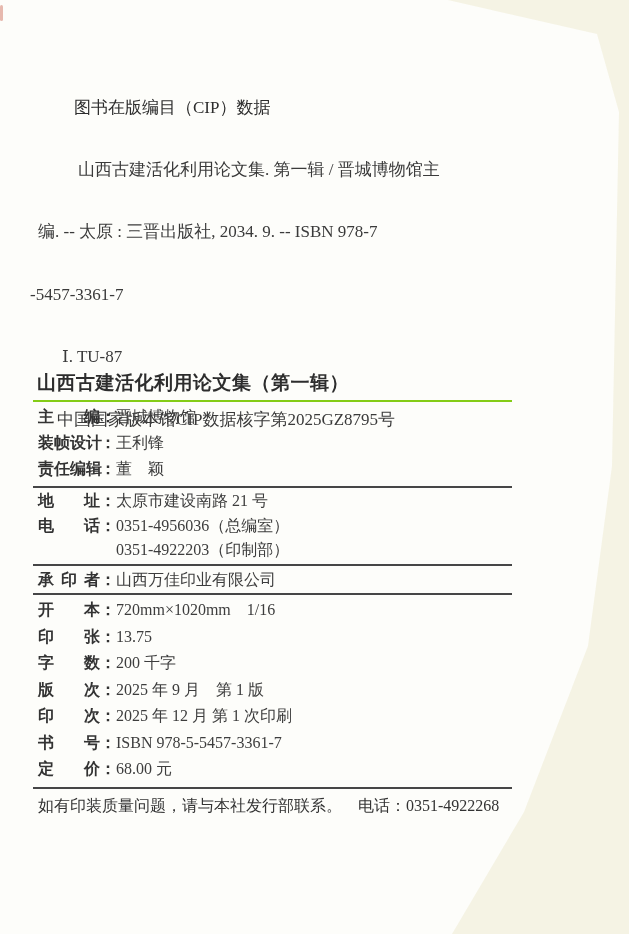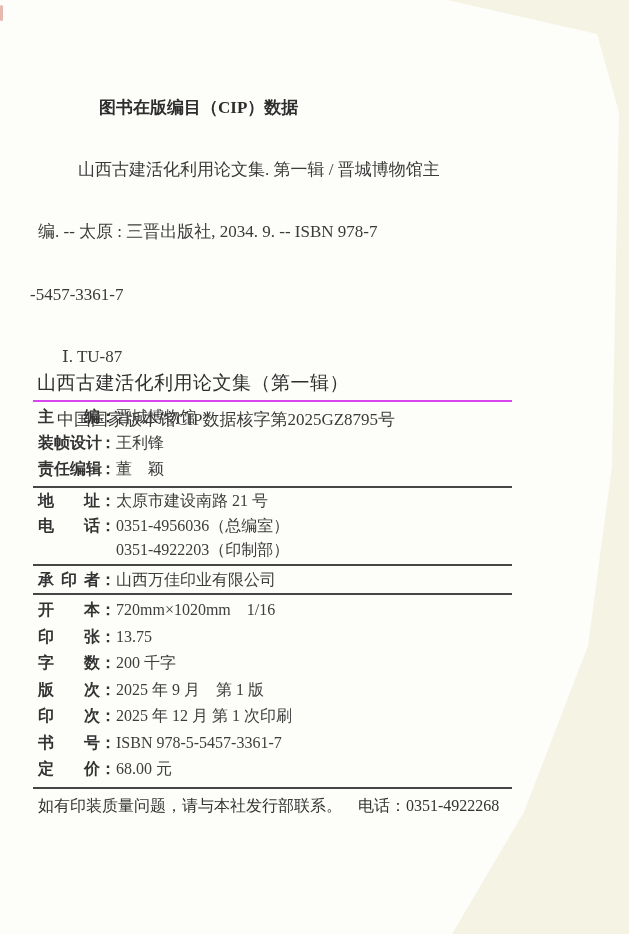--- a/index.html
+++ b/index.html
@@ -12,32 +12,32 @@
   
   .edge-tint{
     position:absolute;left:0;top:0;width:629px;height:934px;
     background:#f4f2e1;opacity:.9;pointer-events:none;
     clip-path:polygon(448px 0,629px 0,629px 934px,452px 934px,524px 812px,588px 646px,612px 466px,619px 112px,597px 34px);
   }
   .speck{position:absolute;left:0;top:5px;width:3px;height:16px;background:#e7b9ae;border-radius:2px;}
 
   
   .cip{position:absolute;left:30px;top:56px;font-size:17px;line-height:20.8px;white-space:pre;color:#3a3a3a;}
-  .cip .l0{margin-left:69px;font-weight:bold;color:#2d2d2d;}
+  .cip .l0{margin-left:44px;font-weight:normal;color:#2d2d2d;}
   .cip .l1{margin-left:48px;}
   .cip .l2{margin-left:8px;}
   .cip .l3{margin-left:0;}
   .cip .l4{margin-left:32px;}
   .cip .l5{margin-left:27px;}
 
   
   .colophon{position:absolute;left:33px;top:371px;width:479px;}
   .title{
-    font-size:19px;line-height:24px;font-weight:normal;color:#2d2d2d;
-    padding:0 0 5px 4px;border-bottom:2px solid #d946ef;letter-spacing:.5px;white-space:pre;
+    font-size:19px;line-height:24px;font-weight:bold;color:#2d2d2d;
+    padding:0 0 5px 4px;border-bottom:2px solid #84cc16;letter-spacing:.5px;white-space:pre;
   }
   .sec{border-bottom:2px solid #464646;padding:2px 0 4px 5px;}
   .sec.s1 .row{line-height:26px;}
   .sec.s2{padding:1px 0 1px 5px;} .sec.s2 .row{line-height:24.5px;}
   .sec.s3{padding:1px 0 1px 5px;} .sec.s3 .row{line-height:25.5px;}
   .sec.s4 .row{line-height:26.5px;}
   .row{font-size:16px;white-space:pre;}
   .lab{
     display:inline-block;width:62px;vertical-align:baseline;
     text-align:justify;text-align-last:justify;

